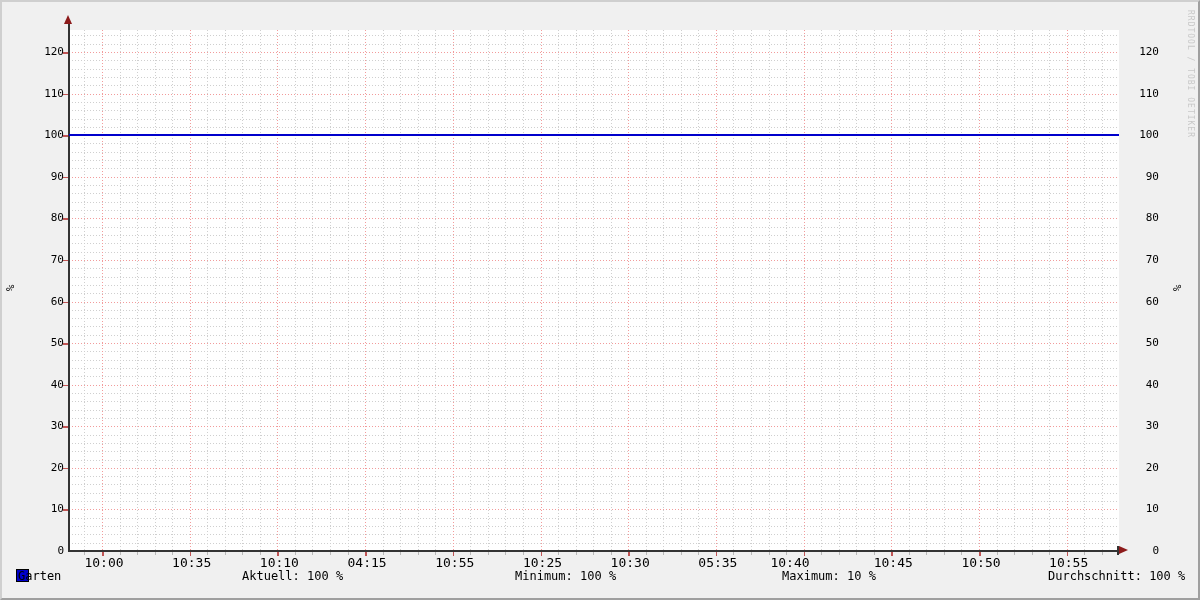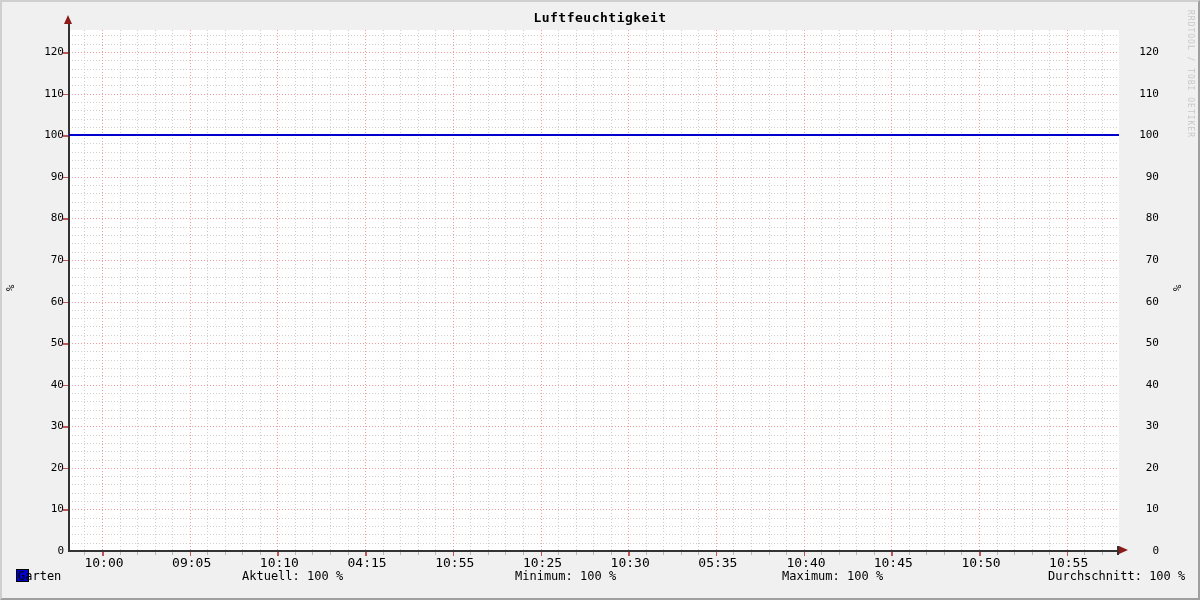--- a/index.html
+++ b/index.html
@@ -16,21 +16,20 @@
   .vlabel{font-size:11px;width:16px;height:16px;line-height:16px;text-align:center;
           transform:rotate(-90deg);}
   .legend-row{font-size:12px;line-height:14px;}
   #swatch{left:14px;top:567px;width:11px;height:11px;border:1px solid #000;}
   #footer-note{left:0;top:584px;width:100%;text-align:center;font-size:8px;color:#a3a3a3;letter-spacing:0.5px;}
 </style>
 </head>
 <body>
 
 <div id="rrd">
-  <div class="abs" id="title">Luftfeuchtigkeit</div>
   <div class="abs" id="watermark">RRDTOOL / TOBI OETIKER</div>
 
   <div class="abs vlabel" style="left:1px;top:278px">%</div>
   <div class="abs vlabel" style="left:1168px;top:278px">%</div>
 
   <div class="abs" id="plot-area" style="left:0;top:0;width:1200px;height:600px;">
       <div style="position: absolute; left: 67px; top: 28px; width: 1050px; height: 521px; background: rgb(255, 255, 255);"></div>
       <div style="position: absolute; left: 67px; top: 540.683px; width: 1050px; height: 1px; background: repeating-linear-gradient(to right, rgb(207, 207, 207) 0px, rgb(207, 207, 207) 1px, transparent 1px, transparent 3px);"></div>
       <div style="position: absolute; left: 67px; top: 532.367px; width: 1050px; height: 1px; background: repeating-linear-gradient(to right, rgb(207, 207, 207) 0px, rgb(207, 207, 207) 1px, transparent 1px, transparent 3px);"></div>
       <div style="position: absolute; left: 67px; top: 524.05px; width: 1050px; height: 1px; background: repeating-linear-gradient(to right, rgb(207, 207, 207) 0px, rgb(207, 207, 207) 1px, transparent 1px, transparent 3px);"></div>
@@ -249,33 +248,33 @@
       <div class="ylab" style="position: absolute; left: 1133px; top: 209.336px; width: 24px;">80</div>
       <div class="ylab" style="position: absolute; left: 18px; top: 167.753px; width: 44px;">90</div>
       <div class="ylab" style="position: absolute; left: 1133px; top: 167.753px; width: 24px;">90</div>
       <div class="ylab" style="position: absolute; left: 18px; top: 126.17px; width: 44px;">100</div>
       <div class="ylab" style="position: absolute; left: 1133px; top: 126.17px; width: 24px;">100</div>
       <div class="ylab" style="position: absolute; left: 18px; top: 84.587px; width: 44px;">110</div>
       <div class="ylab" style="position: absolute; left: 1133px; top: 84.587px; width: 24px;">110</div>
       <div class="ylab" style="position: absolute; left: 18px; top: 43.004px; width: 44px;">120</div>
       <div class="ylab" style="position: absolute; left: 1133px; top: 43.004px; width: 24px;">120</div>
       <div class="xlab" style="position: absolute; left: 77px; top: 554px;">10:00</div>
-      <div class="xlab" style="position: absolute; left: 164.7px; top: 554px;">09:05</div>
+      <div class="xlab" style="position: absolute; left: 164.7px; top: 554px;">10:35</div>
       <div class="xlab" style="position: absolute; left: 252.4px; top: 554px;">10:10</div>
       <div class="xlab" style="position: absolute; left: 340.1px; top: 554px;">04:15</div>
       <div class="xlab" style="position: absolute; left: 427.8px; top: 554px;">10:55</div>
       <div class="xlab" style="position: absolute; left: 515.5px; top: 554px;">10:25</div>
       <div class="xlab" style="position: absolute; left: 603.2px; top: 554px;">10:30</div>
       <div class="xlab" style="position: absolute; left: 690.9px; top: 554px;">05:35</div>
-      <div class="xlab" style="position: absolute; left: 779px; top: 554px;">10:40</div>
+      <div class="xlab" style="position: absolute; left: 763px; top: 554px;">10:40</div>
       <div class="xlab" style="position: absolute; left: 866.3px; top: 554px;">10:45</div>
       <div class="xlab" style="position: absolute; left: 954px; top: 554px;">10:50</div>
       <div class="xlab" style="position: absolute; left: 1041.7px; top: 554px;">10:55</div>
     </div>
 
   <div class="abs" id="swatch" style="background: rgb(0, 0, 204);"></div>
   <div class="abs legend-row" style="left:16px;top:567px">Garten</div>
   <div class="abs legend-row" style="left:240px;top:567px">Aktuell: 100 %</div>
   <div class="abs legend-row" style="left:513px;top:567px">Minimum: 100 %</div>
-  <div class="abs legend-row" style="left:780px;top:567px">Maximum: 100 %</div>
+  <div class="abs legend-row" style="left:780px;top:567px">Maximum: 10 %</div>
   <div class="abs legend-row" style="left:1046px;top:567px">Durchschnitt: 100 %</div>
 
 </div>
 
 </body></html>

